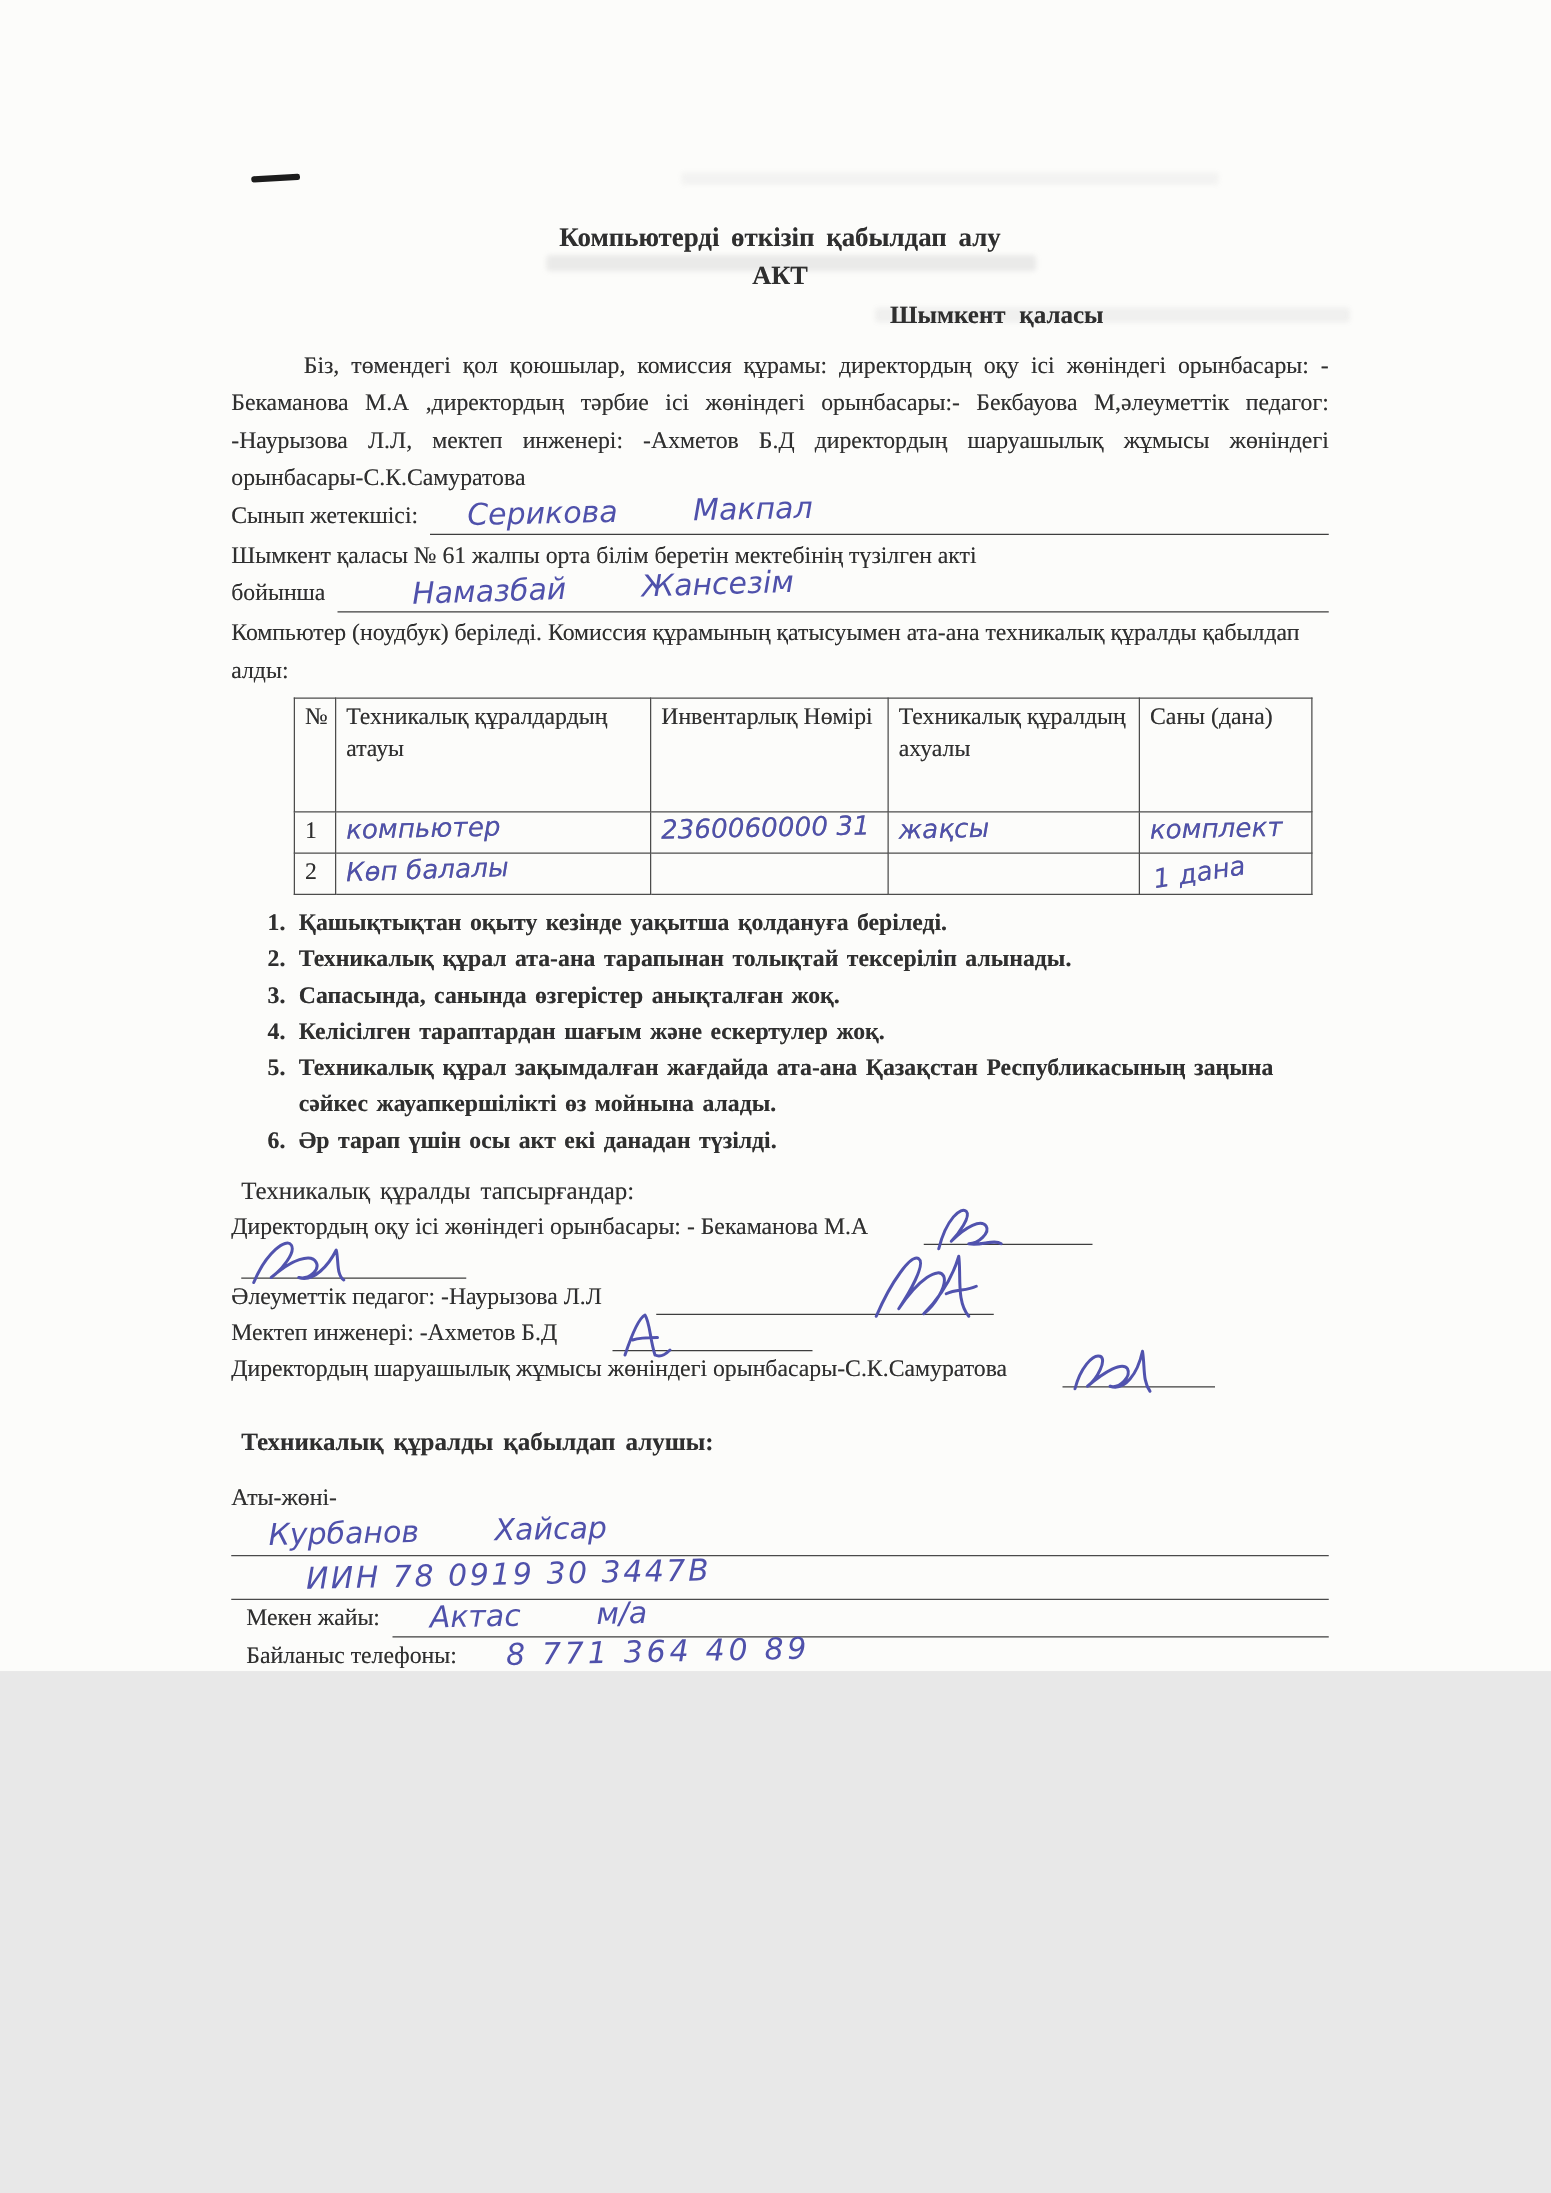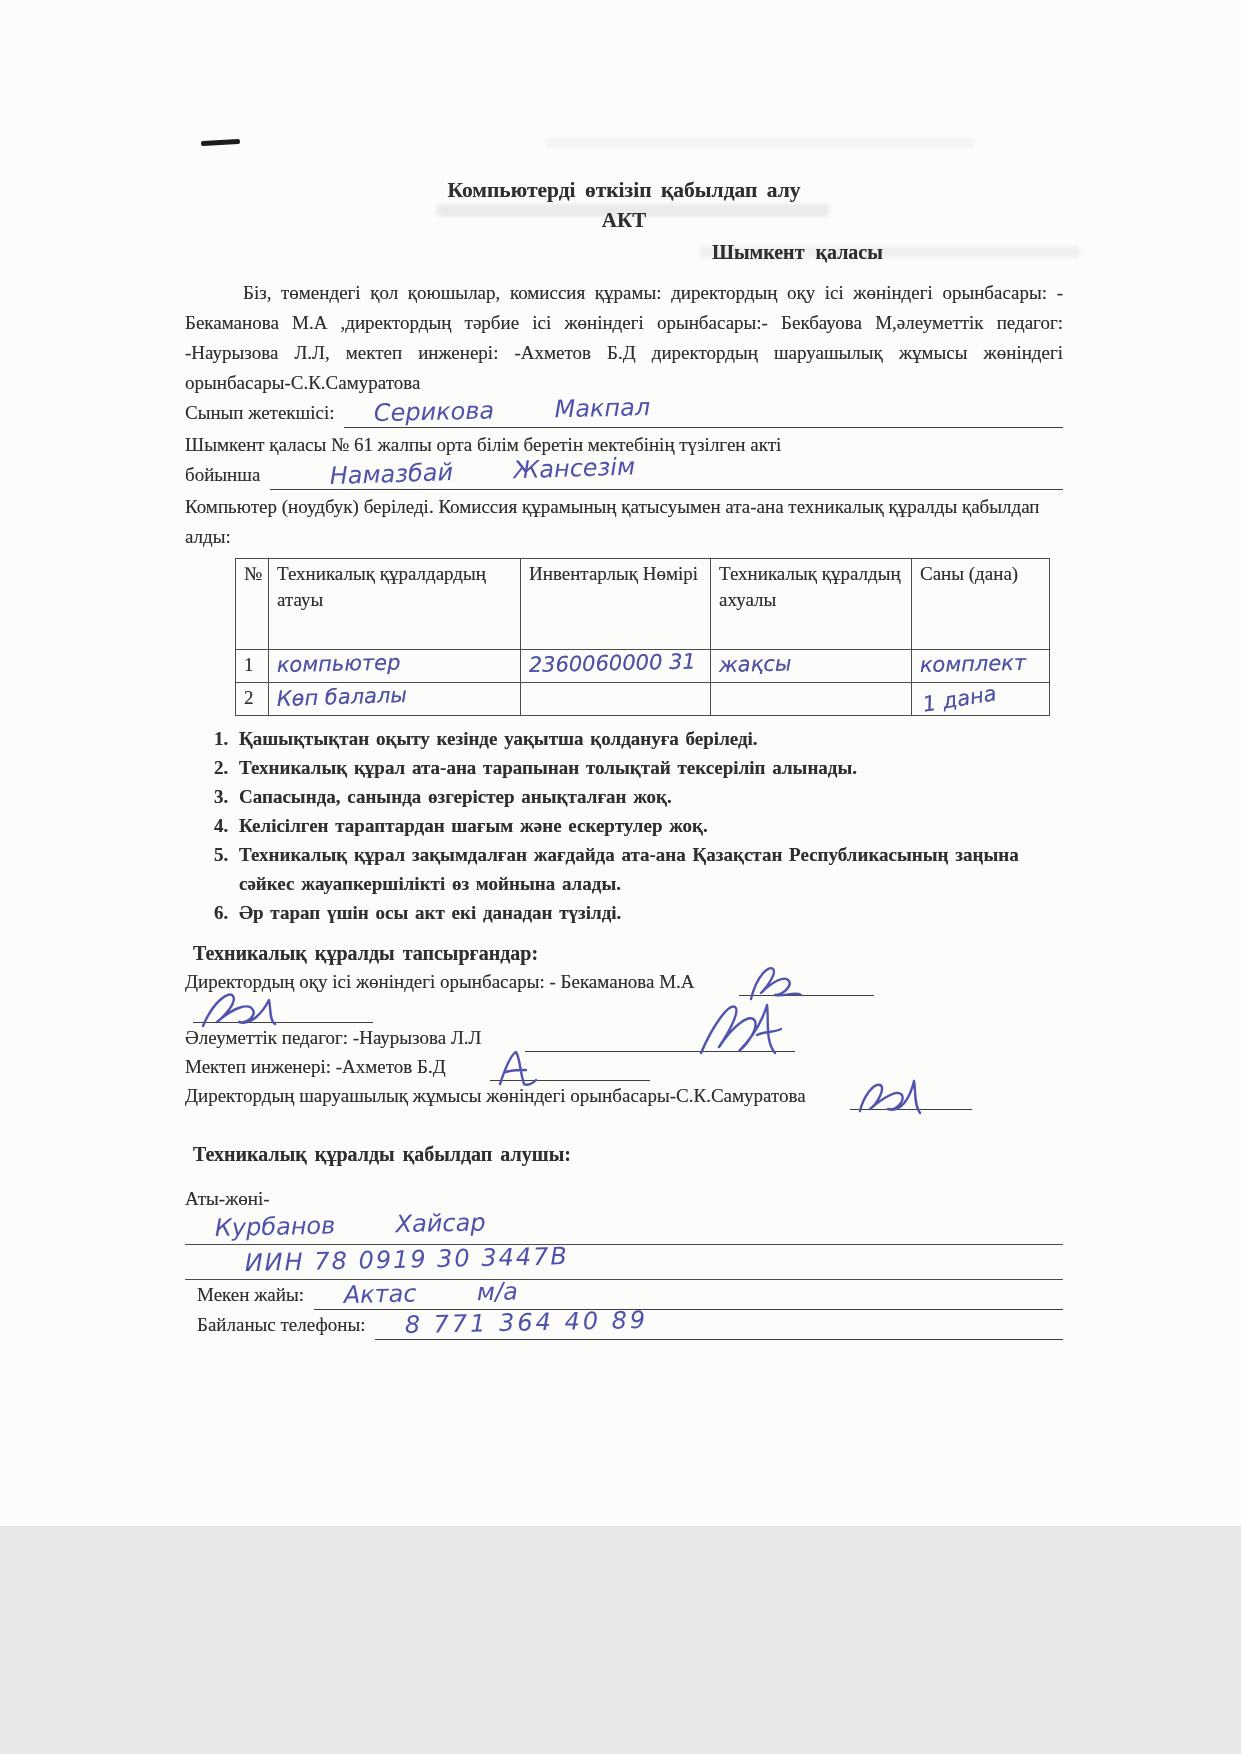--- a/index.html
+++ b/index.html
@@ -1,18 +1,18 @@
 <!DOCTYPE html>
 <html><head>
 <meta charset="utf-8">
 <style>
   html,body{margin:0;padding:0;background:#e8e8e8;}
   .page{
     position:relative;
-    width:1241px;height:1526px;
+    width:1241px;height:1337px;
     margin:0 auto;
     background:#fcfcfa;
     overflow:hidden;
     font-family:"Liberation Serif", serif;
     color:#2f2f2f;
   }
   .content{
     position:absolute;left:185px;top:0;width:878px;
     font-size:19px;line-height:30px;
   }
@@ -64,21 +64,21 @@
     vertical-align:top;text-align:left;font-weight:normal;
   }
   table.equip thead th{height:86px;}
   table.equip td{height:28px;}
   .cell-hand{font-size:21px;line-height:22px;white-space:nowrap;}
   .qty2{transform:rotate(-9deg) translateY(8px);transform-origin:left top;}
 
   ol.terms{margin:8px 0 0 0;padding:0 0 0 50px;line-height:29px;word-spacing:2px;font-weight:bold;}
   ol.terms li{padding-left:4px;}
 
-  .bold-h{margin:12px 0 0 8px;font-weight:bold;font-size:20px;line-height:28px;word-spacing:3px;}
+  .bold-h{margin:12px 0 0 8px;font-weight:normal;font-size:20px;line-height:28px;word-spacing:3px;}
   .bold-h2{margin:30px 0 0 8px;font-weight:bold;font-size:20px;line-height:28px;word-spacing:3px;}
 
   .sig-row{display:flex;align-items:flex-end;line-height:29px;white-space:nowrap;gap:36px;}
   .sig-line{position:relative;border-bottom:1.4px solid #3e3e3e;margin-left:8px;height:26px;}
   .sl1{width:135px;} .sl2{width:180px;} .sl3{width:270px;} .sl4{width:160px;} .sl5{width:122px;}
   .squig{position:absolute;left:6px;bottom:-8px;overflow:visible;}
   .squig path{fill:none;stroke:#5153ae;stroke-width:2.4;stroke-linecap:round;stroke-linejoin:round;}
 
   .name-lbl{margin:16px 0 0 0;}
   .uline{border-bottom:1.3px solid #4a4a4a;position:relative;line-height:28px;height:30px;}

